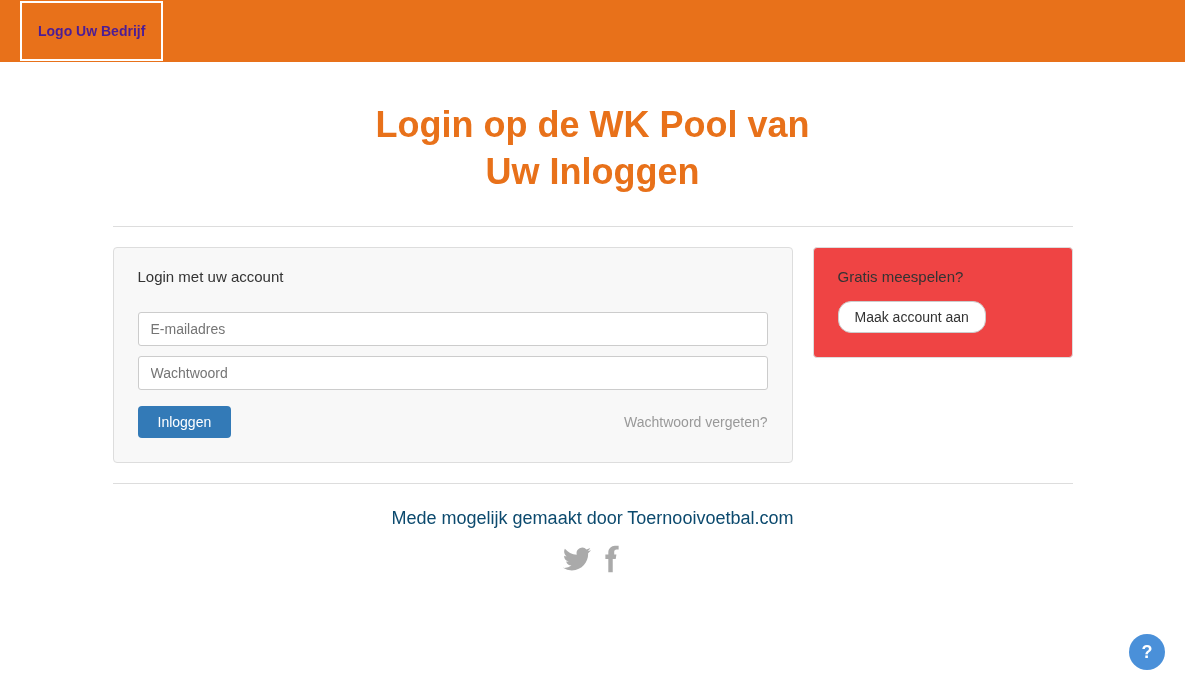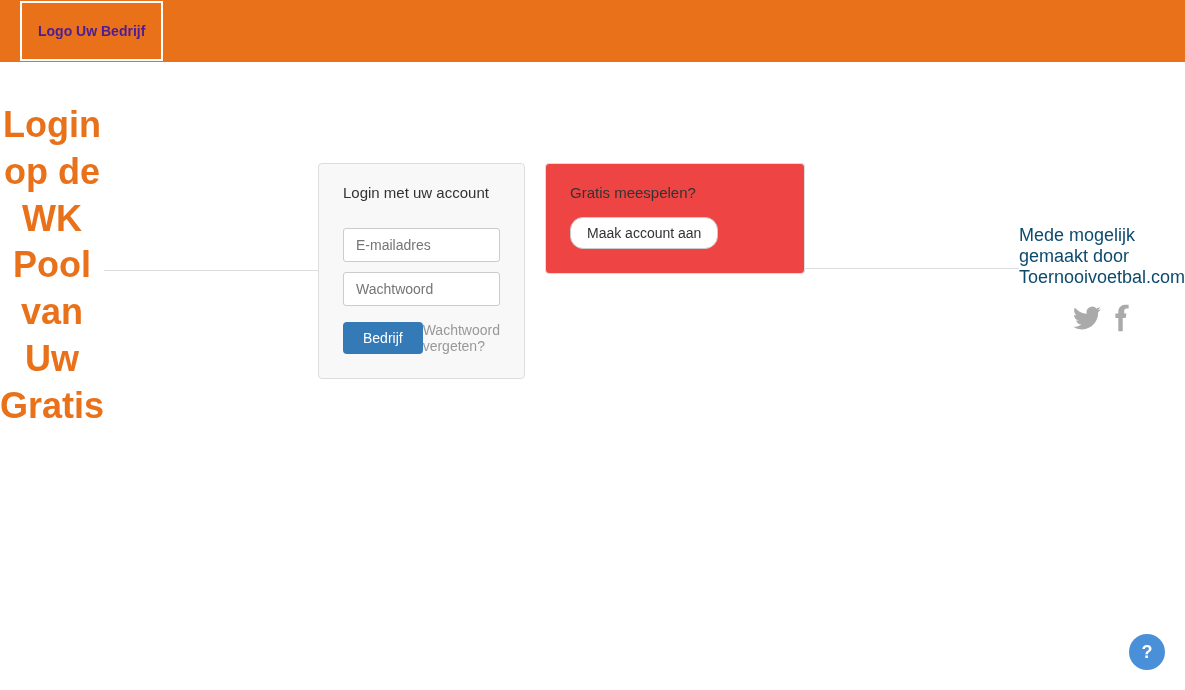--- a/index.html
+++ b/index.html
@@ -31,21 +31,21 @@
       color: #4c1d95;
       font-weight: bold;
       font-size: 14px;
       padding: 20px 16px;
       cursor: pointer;
     }
 
     
     .main {
       display: flex;
-      flex-direction: row;
+      flex-direction: column;
       align-items: center;
       padding-top: 40px;
     }
 
     .page-title {
       font-size: 36px;
       color: #3a3a3a;
       text-align: center;
       line-height: 1.3;
       margin-bottom: 30px;
@@ -216,33 +216,33 @@
 <body>
 
 <header class="header">
   <button class="logo-button">Logo Uw Bedrijf</button>
 </header>
 
 <main class="main">
 
   <h1 class="page-title">
     <span>Login op de WK Pool van</span><br>
-    <span style="color:#E8711A;">Uw Gratis</span>
+    <span style="color:#E8711A;">Uw Inloggen</span>
   </h1>
 
   <hr class="divider">
 
   <div class="cards-row">
 
     <div class="login-card">
       <div class="login-card-title">Login met uw account</div>
       <input class="login-input" type="email" placeholder="E-mailadres" style="">
       <input class="login-input" type="password" placeholder="Wachtwoord" style="">
       <div class="login-actions">
-        <button class="inloggen-button">Bedrijf</button>
+        <button class="inloggen-button">Inloggen</button>
         <a class="forgot-password" href="#">Wachtwoord vergeten?</a>
       </div>
     </div>
 
     <div class="register-card">
       <div class="register-card-title">Gratis meespelen?</div>
       <button class="maak-account-button">Maak account aan</button>
     </div>
 
   </div>

